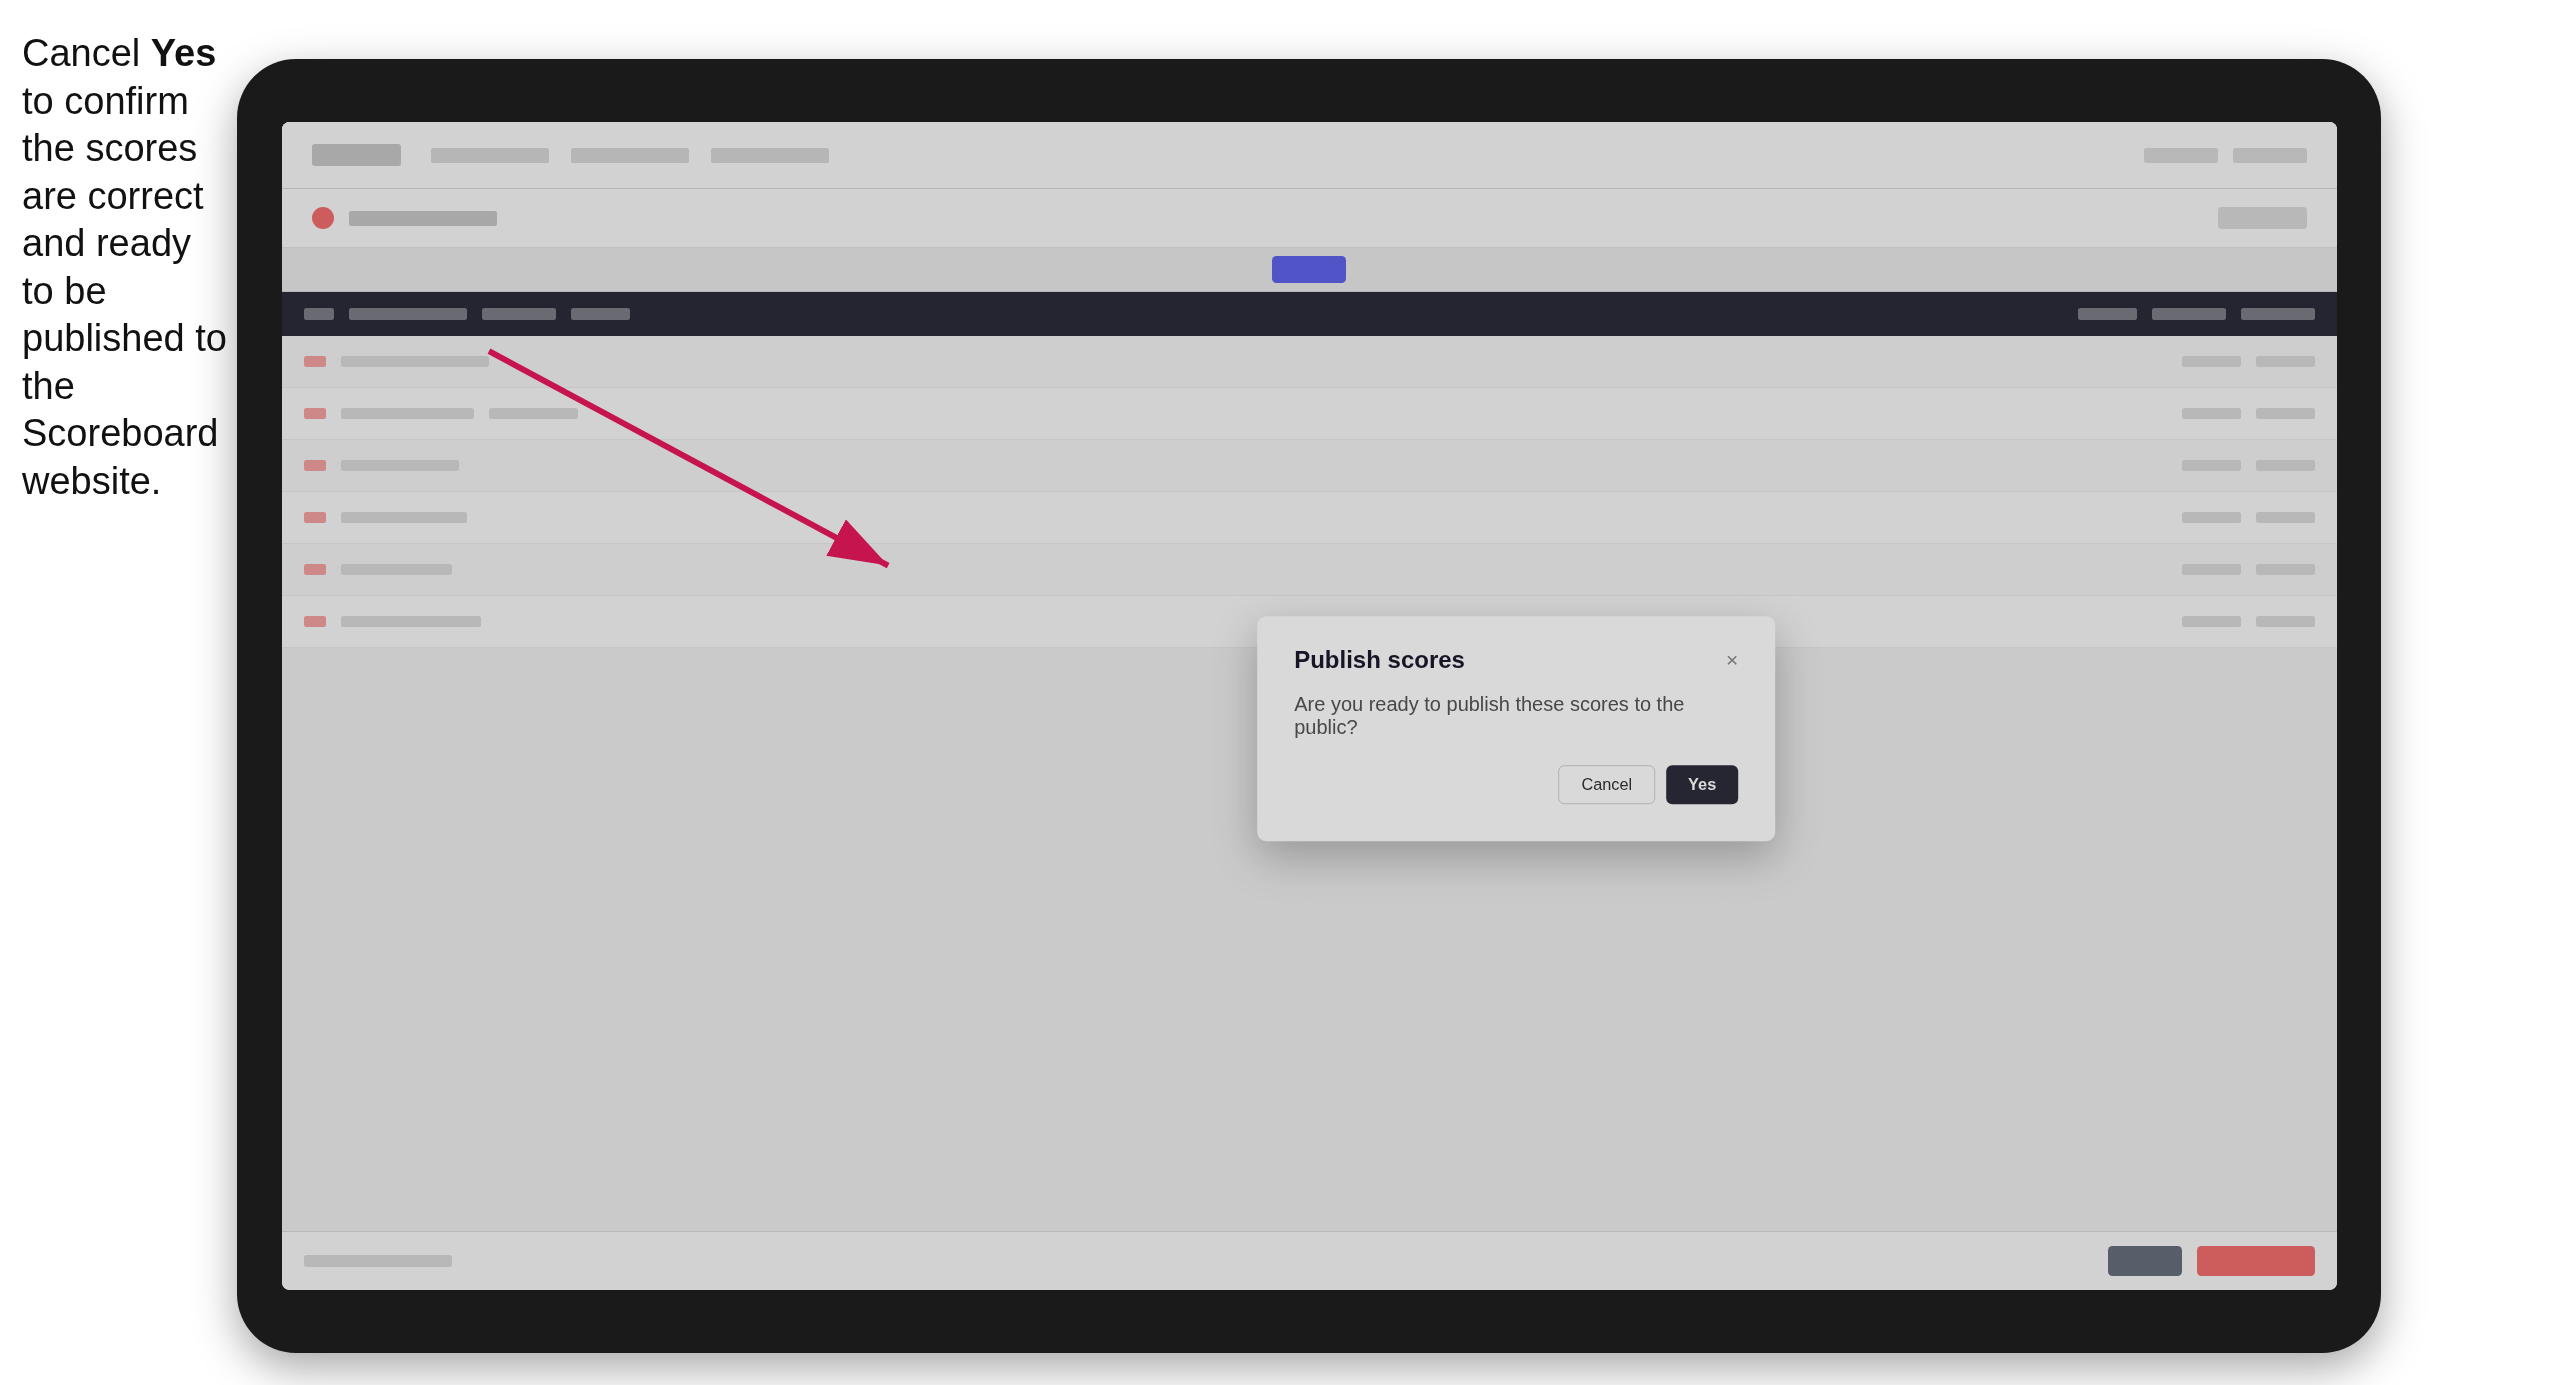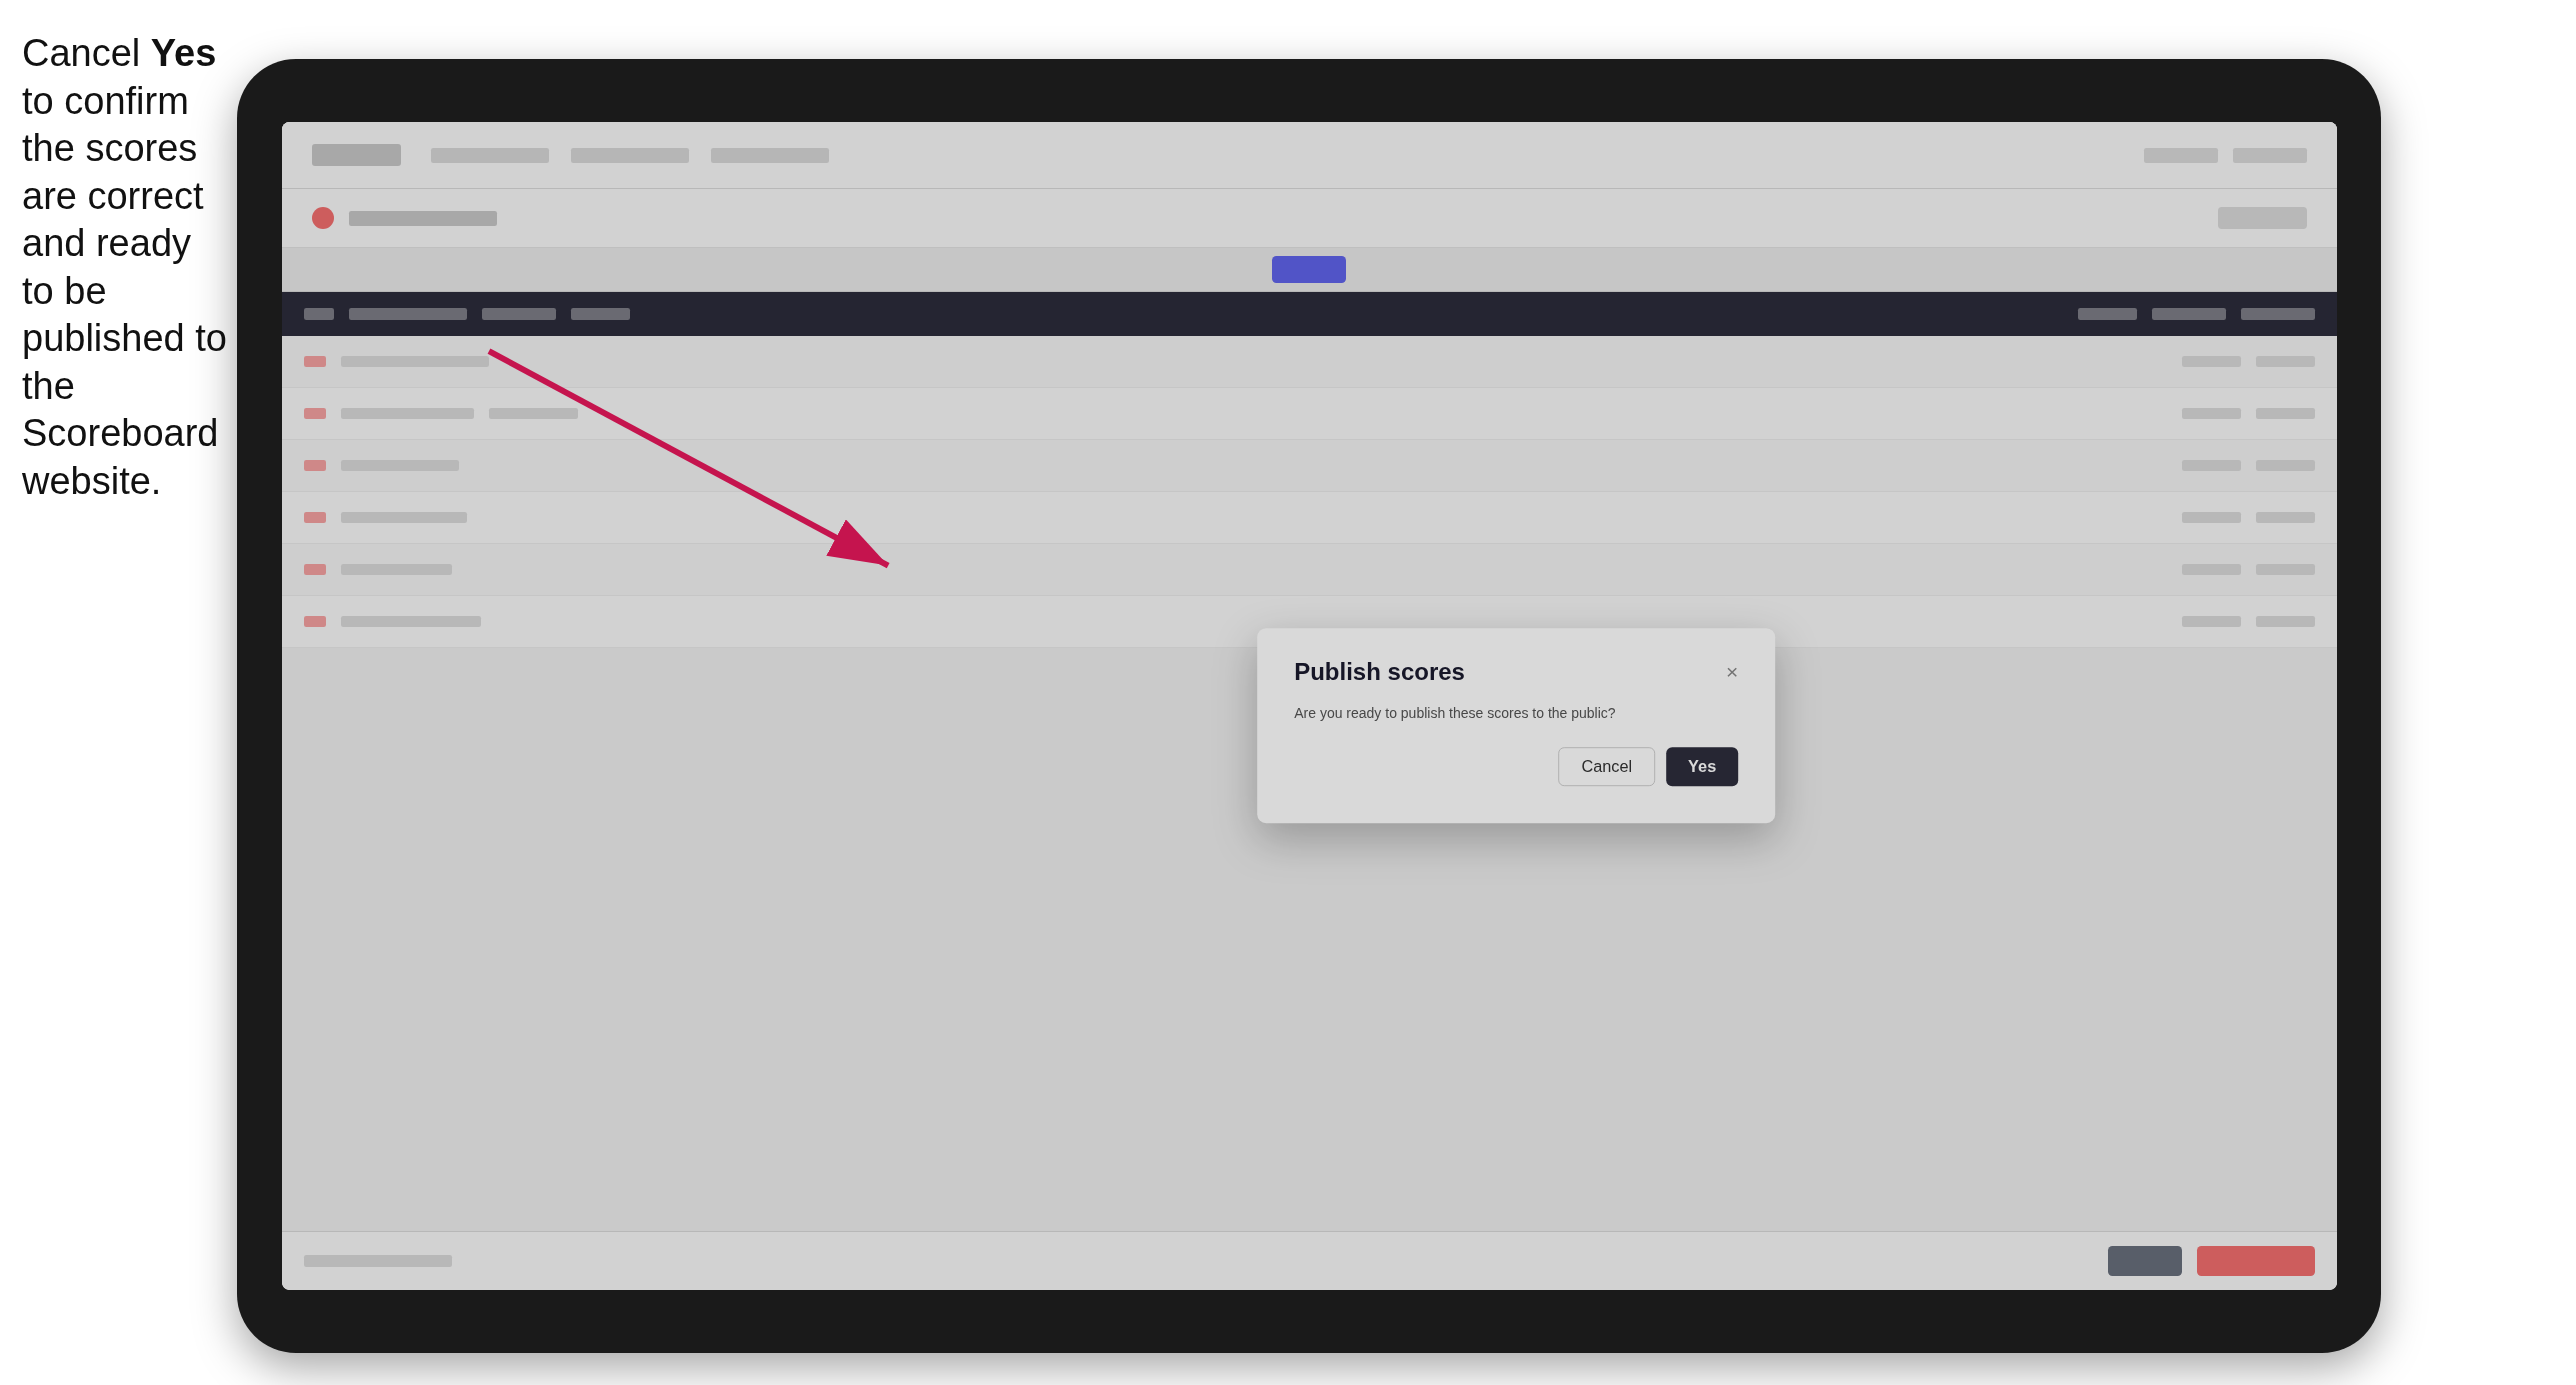--- a/index.html
+++ b/index.html
@@ -276,21 +276,21 @@
       color: #1a1a2e;
     }
 
     .modal-card-close {
       font-size: 21px;
       color: #888;
       cursor: pointer;
     }
 
     .modal-card-body {
-      font-size: 14px;
+      font-size: 20px;
       color: #555;
       margin-bottom: 26px;
     }
 
     .modal-card-footer {
       display: flex;
       justify-content: flex-end;
       gap: 11px;
     }
 

